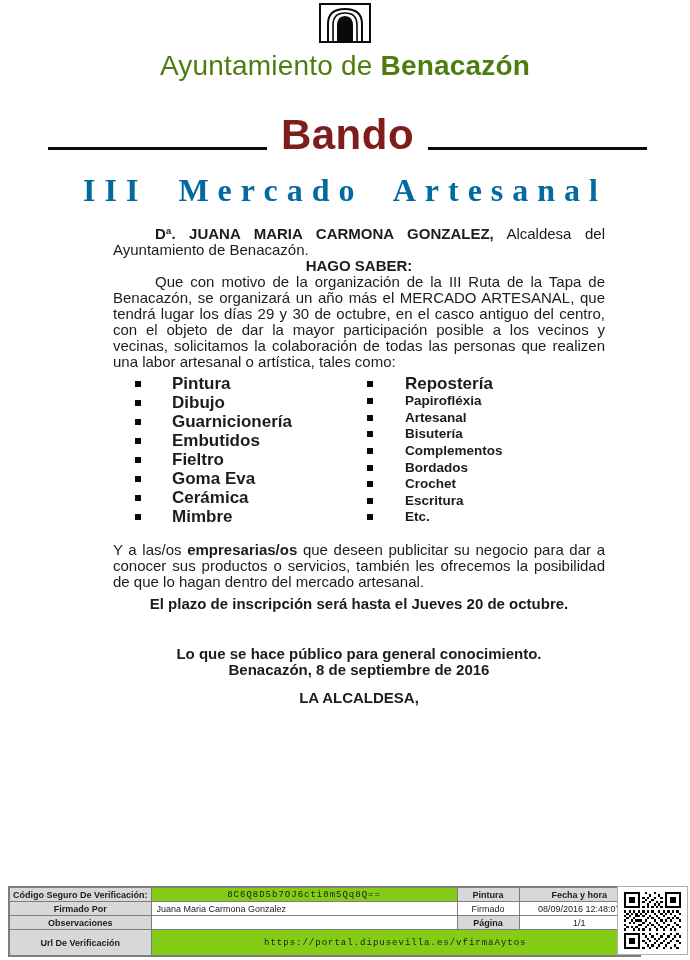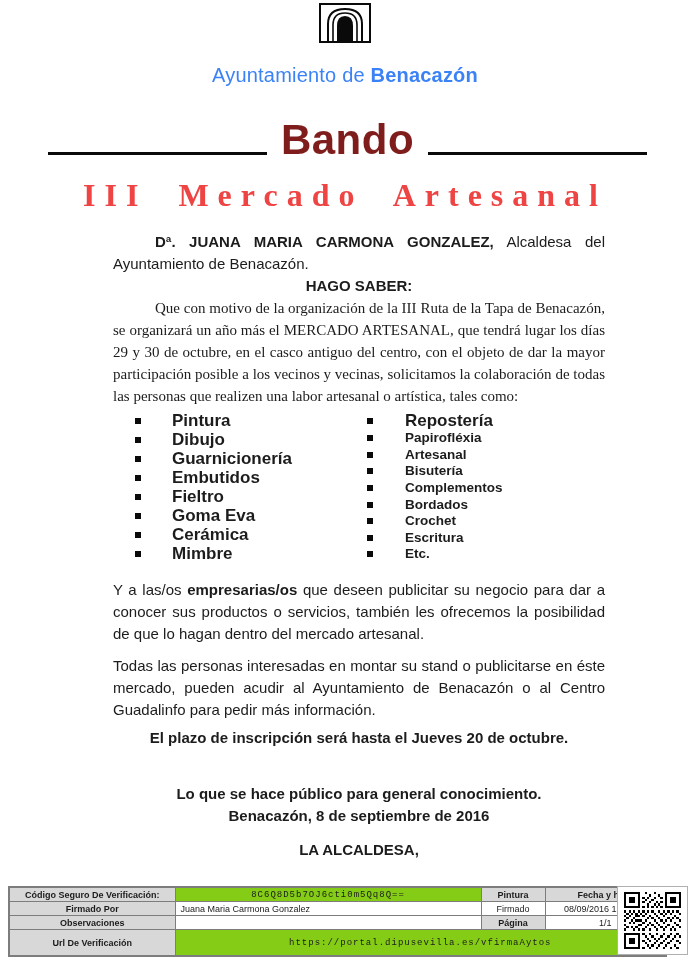--- a/index.html
+++ b/index.html
@@ -10,24 +10,24 @@
     margin:0 auto;
     background:#ffffff;
     color:#1c1c1c;
     font-family:"Liberation Sans", sans-serif;
     overflow:hidden;
   }
   
   .header{ text-align:center; padding-top:3px; }
   .logo{ display:inline-block; }
   .org-line{
-    margin-top:17px;
-    font-size:20px;
+    margin-top:3px;
+    font-size:28px;
     letter-spacing:0.2px;
-    color:#3b82f6;
+    color:#4d7c0f;
   }
   .org-line .bold{ font-weight:bold; }
   
   .bando-row{
     display:flex; align-items:flex-end;
     margin:31px 43px 0 48px;
   }
   .bando-row .rule{
     flex:1; height:3px; background:#0a0a0a; margin-bottom:7px;
   }
@@ -37,34 +37,34 @@
   }
   
   .main-title{
     margin-top:15px;
     text-align:center;
     font-family:"Liberation Serif", serif;
     font-weight:bold;
     font-size:32px;
     letter-spacing:9px;
     word-spacing:14px;
-    color:#ef4444;
+    color:#0369a1;
     white-space:nowrap;
   }
   
   .content{
     margin:17px 85px 0 113px; 
-    font-size:15px; line-height:22px;
+    font-size:15px; line-height:16px;
   }
   .content p{ margin:0; }
   .justify{ text-align:justify; }
   .indent{ text-indent:42px; }
   .b{ font-weight:bold; }
   .hago{ font-weight:bold; text-align:center; }
-  .mt8{ margin-top:8px;font-family:Liberation Serif, serif; }
+  .mt8{ margin-top:8px; }
   
   .lists{
     position:relative;
     margin-top:4px;
     height:154px;
   }
   ul.craft{
     list-style:none; margin:0; padding:0;
     position:absolute; top:0;
   }
@@ -90,21 +90,21 @@
   .signature{ margin-top:12px !important; font-weight:bold; text-align:center; }
   
   .ftable{
     position:absolute; left:8px; top:886px;
     border-collapse:collapse;
     border:2px solid #7d7d7d;
     table-layout:fixed;
   }
   .ftable td{
     border:1px solid #7d7d7d;
-    padding:0 15px;
+    padding:0 3px;
     font-size:9px;
     height:13px;
     overflow:hidden;
     white-space:nowrap;
   }
   .ftable td.lab{
     background:#d8d8d8;
     font-weight:bold;
     text-align:center;
   }
@@ -233,21 +233,20 @@
           </li>
           <li>
             <span class="sq"></span>
             <span class="txt">Etc.</span>
           </li>
         </ul>
     </div>
 
     <p class="justify p-after-list"><span>Y a las/os </span><span class="b">empresarias/os</span><span> que deseen publicitar su negocio para dar a conocer sus productos o servicios, también les ofrecemos la posibilidad de que lo hagan dentro del mercado artesanal.</span></p>
 
-    <p class="justify p-gap">Todas las personas interesadas en montar su stand o publicitarse en éste mercado, pueden acudir al Ayuntamiento de Benacazón o al Centro Guadalinfo para pedir más información.</p>
 
     <p class="deadline">El plazo de inscripción será hasta el Jueves 20 de octubre.</p>
 
     <p class="closing">Lo que se hace público para general conocimiento.</p>
     <p class="closing2">Benacazón, 8 de septiembre de 2016</p>
 
     <p class="signature">LA ALCALDESA,</p>
   </div>
 
   <table class="ftable">

